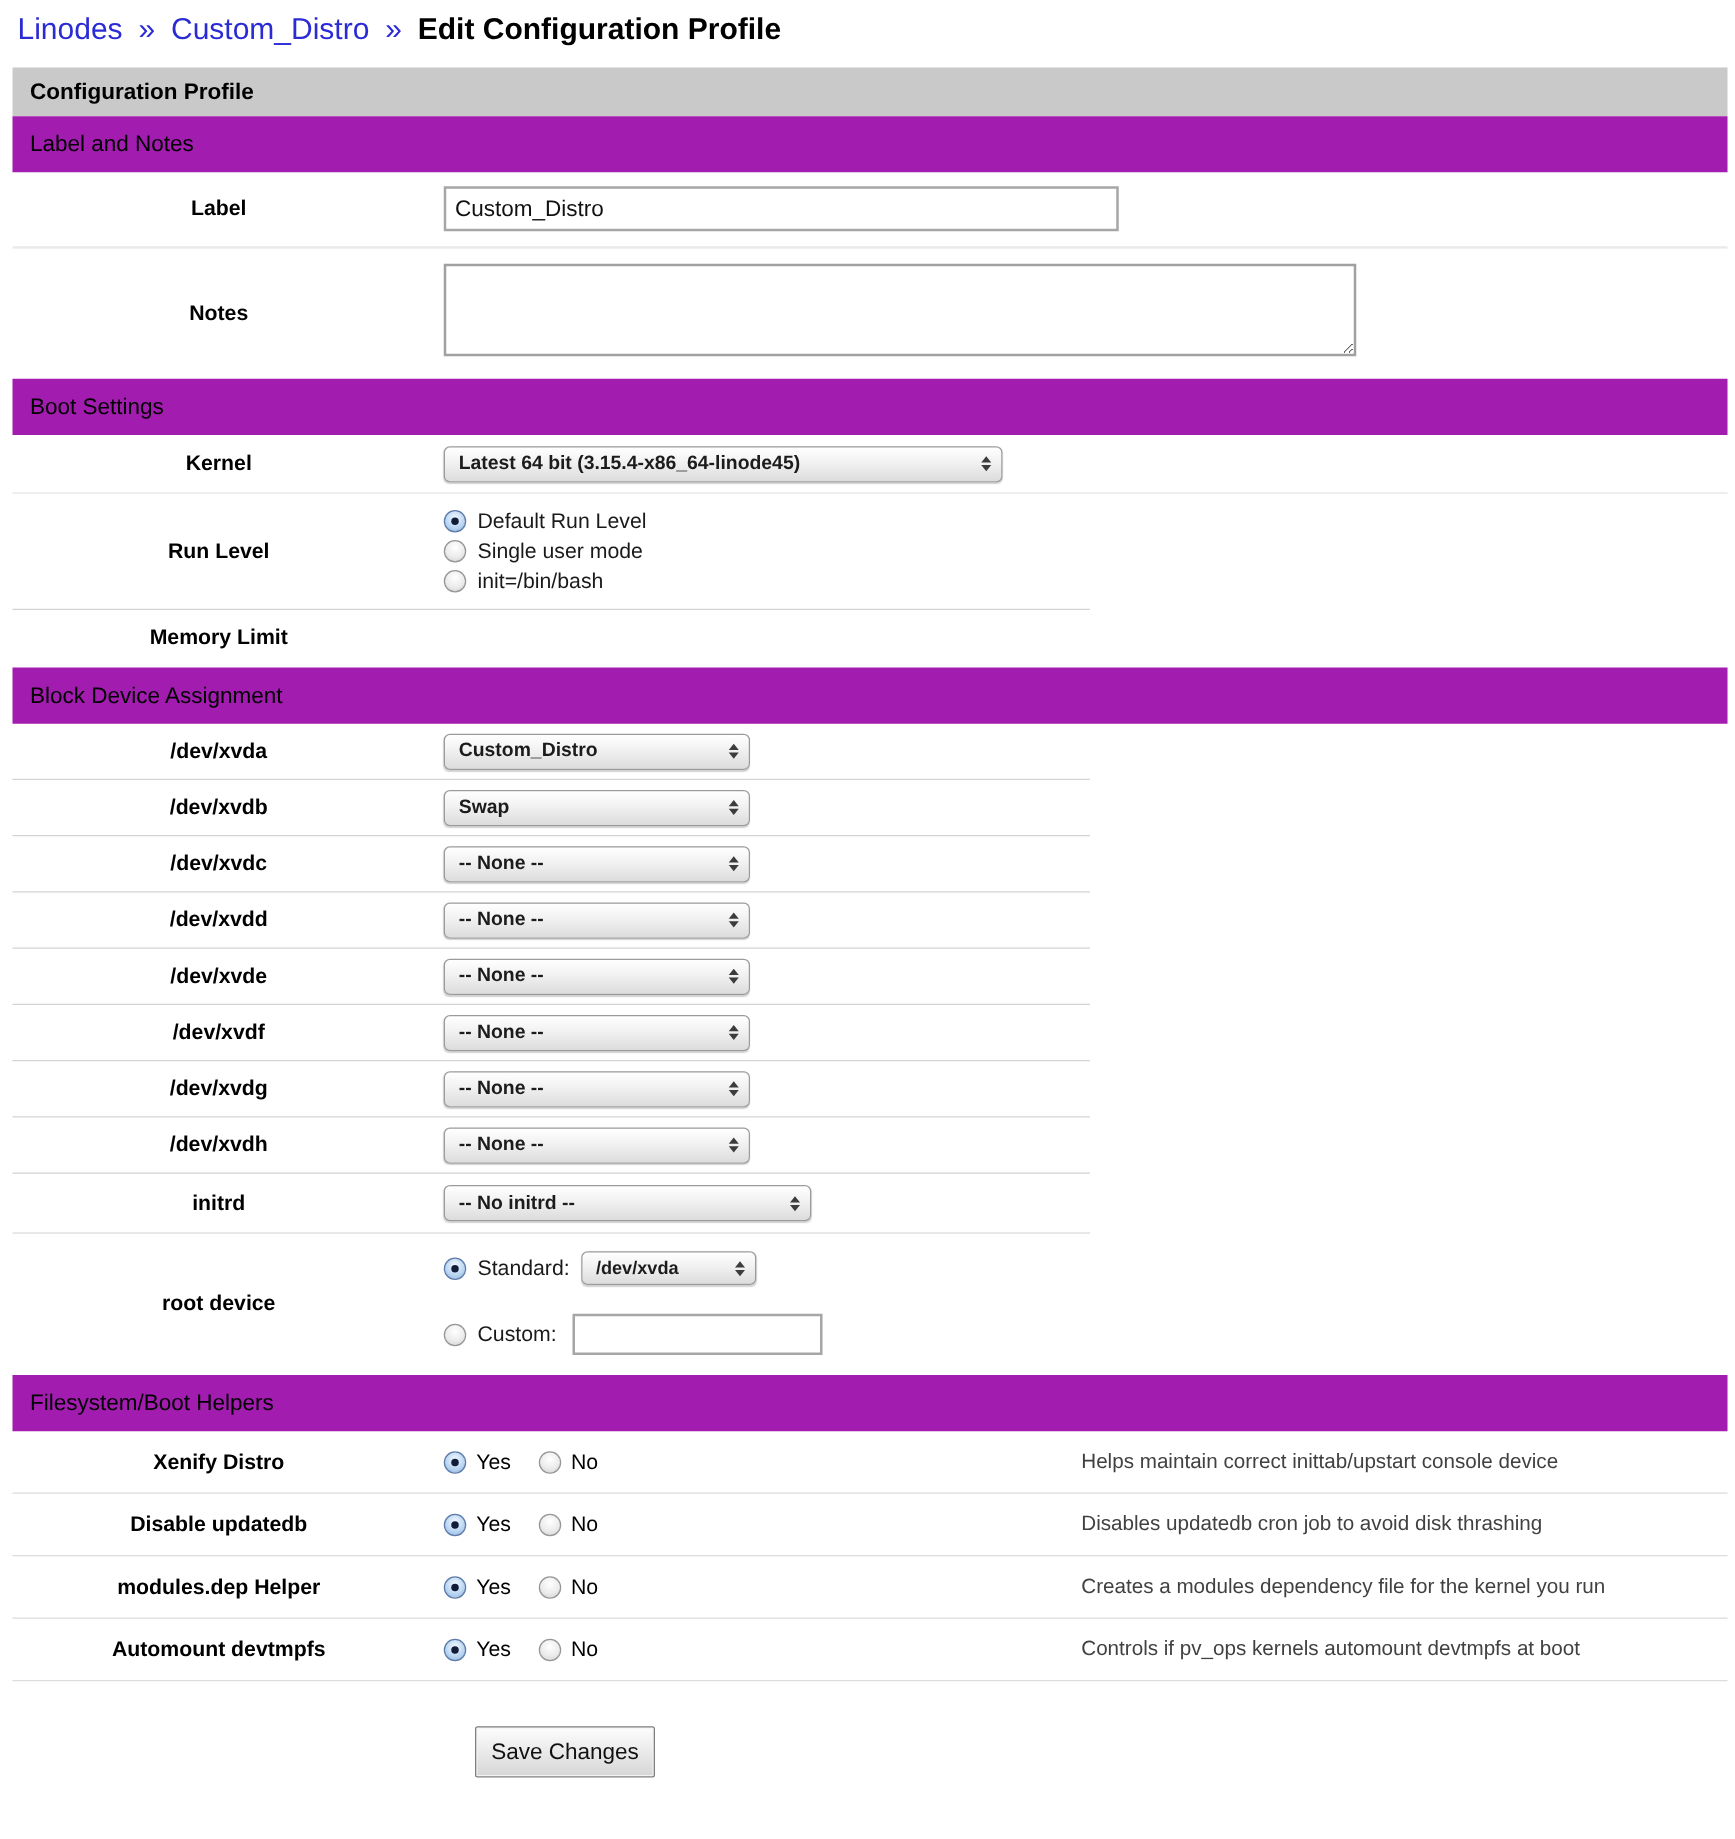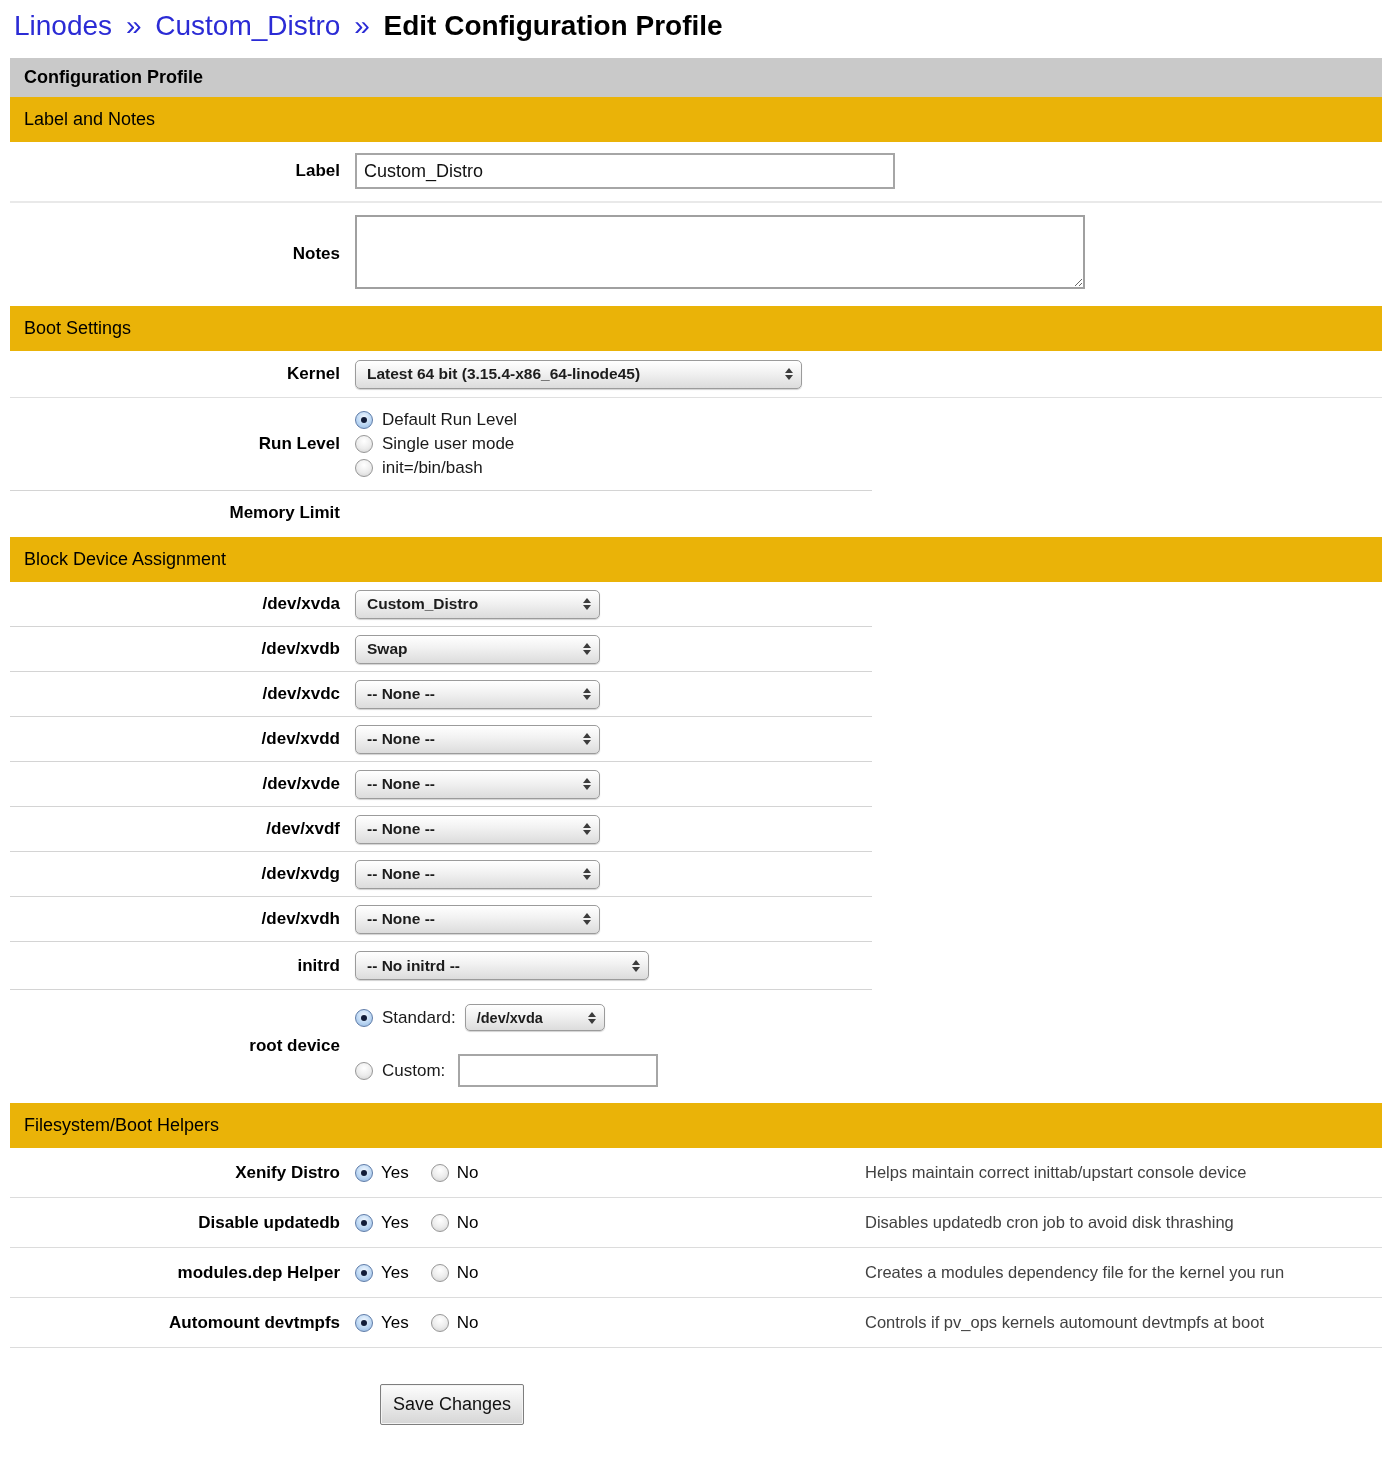--- a/index.html
+++ b/index.html
@@ -3,34 +3,34 @@
 <meta charset="utf-8">
 <style>
   * { box-sizing: border-box; }
   html,body { margin:0; padding:0; background:#fff; }
   body {
     width:1388px; min-height:1471px;
     font-family:"Liberation Sans", sans-serif;
     color:#000;
   }
   
-  .breadcrumb { padding:10px 0 12px 14px; font-size:28px; }
+  .breadcrumb { padding:10px 0 12px 14px; font-size:24px; }
   .breadcrumb a { color:#2b2bd5; text-decoration:none; cursor:pointer; }
   .bc-sep { color:#2b2bd5; margin:0 6px; }
   .bc-current { font-weight:bold; color:#000; }
 
   
   .panel { margin:4px 6px 0 10px; }
   .panel-header { background:#c9c9c9; padding:9px 14px; font-size:18px; font-weight:bold; }
-  .section-bar { background:#eab308; padding:12px 14px; font-size:18px; }
+  .section-bar { background:#a21caf; padding:12px 14px; font-size:18px; }
 
   
   .frow { display:flex; align-items:center; background:#fff; }
   .row-label {
-    width:345px; flex:0 0 345px; text-align:right; padding-right:15px;
+    width:345px; flex:0 0 345px; text-align:center; padding-right:15px;
     font-weight:bold; font-size:17px; color:#000;
   }
   .row-controls { padding:8px 0; }
 
   
   .sep-full   { height:2px; background:#e9e9e9; }
   .sep-thin   { height:1px; background:#e0e0e0; }
   .sep-narrow { height:1px; background:#d4d4d4; width:862px; }
   .sep-helper { height:1px; background:#dcdcdc; }
 

